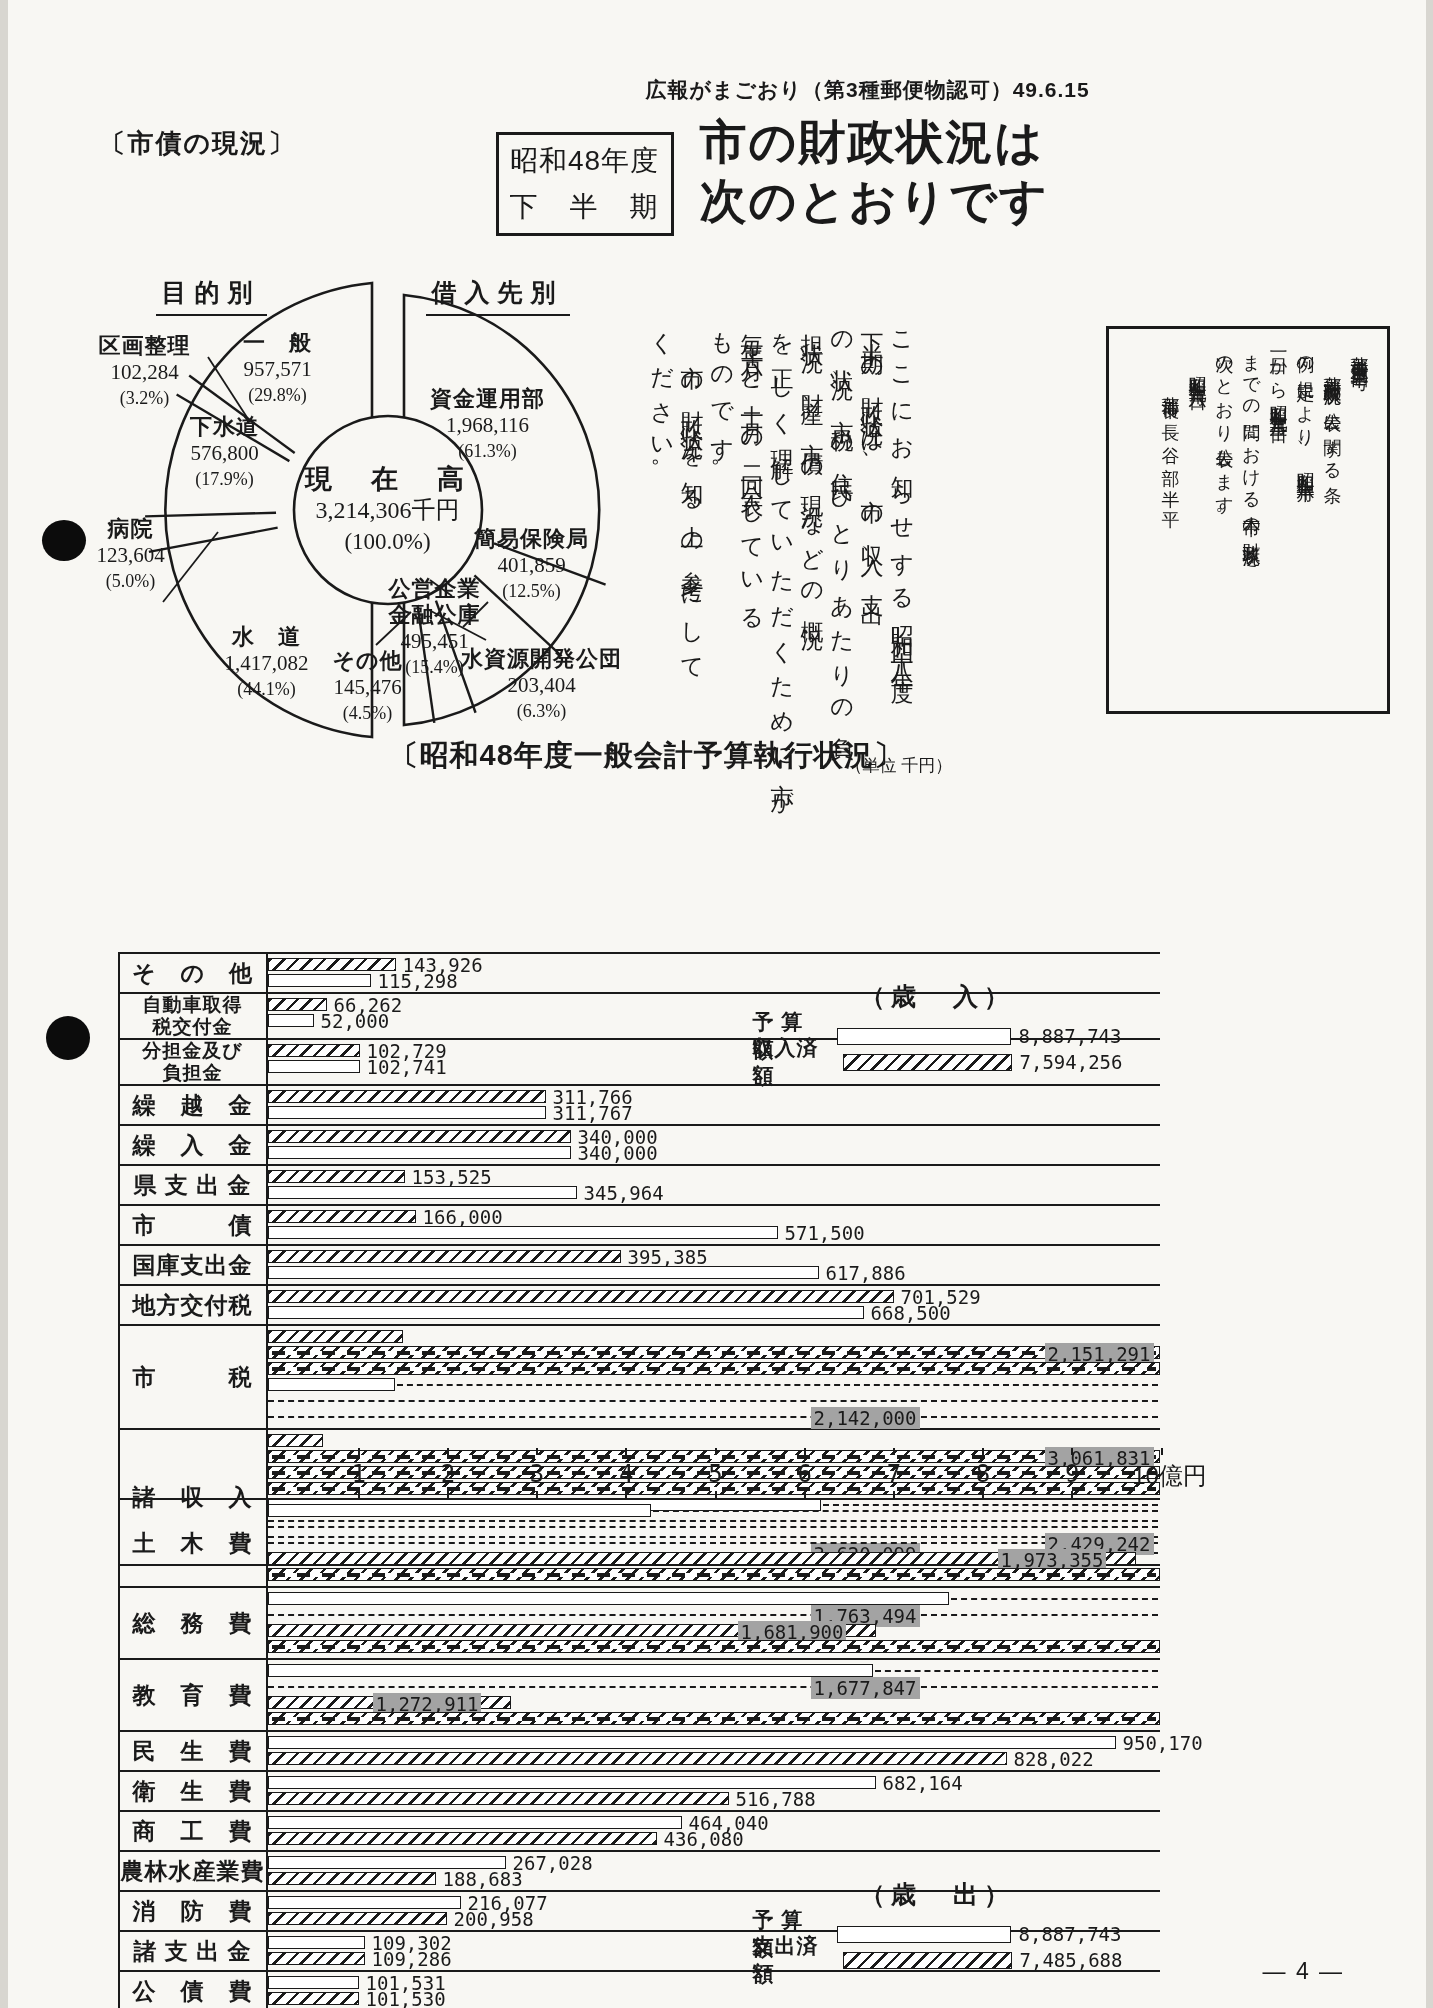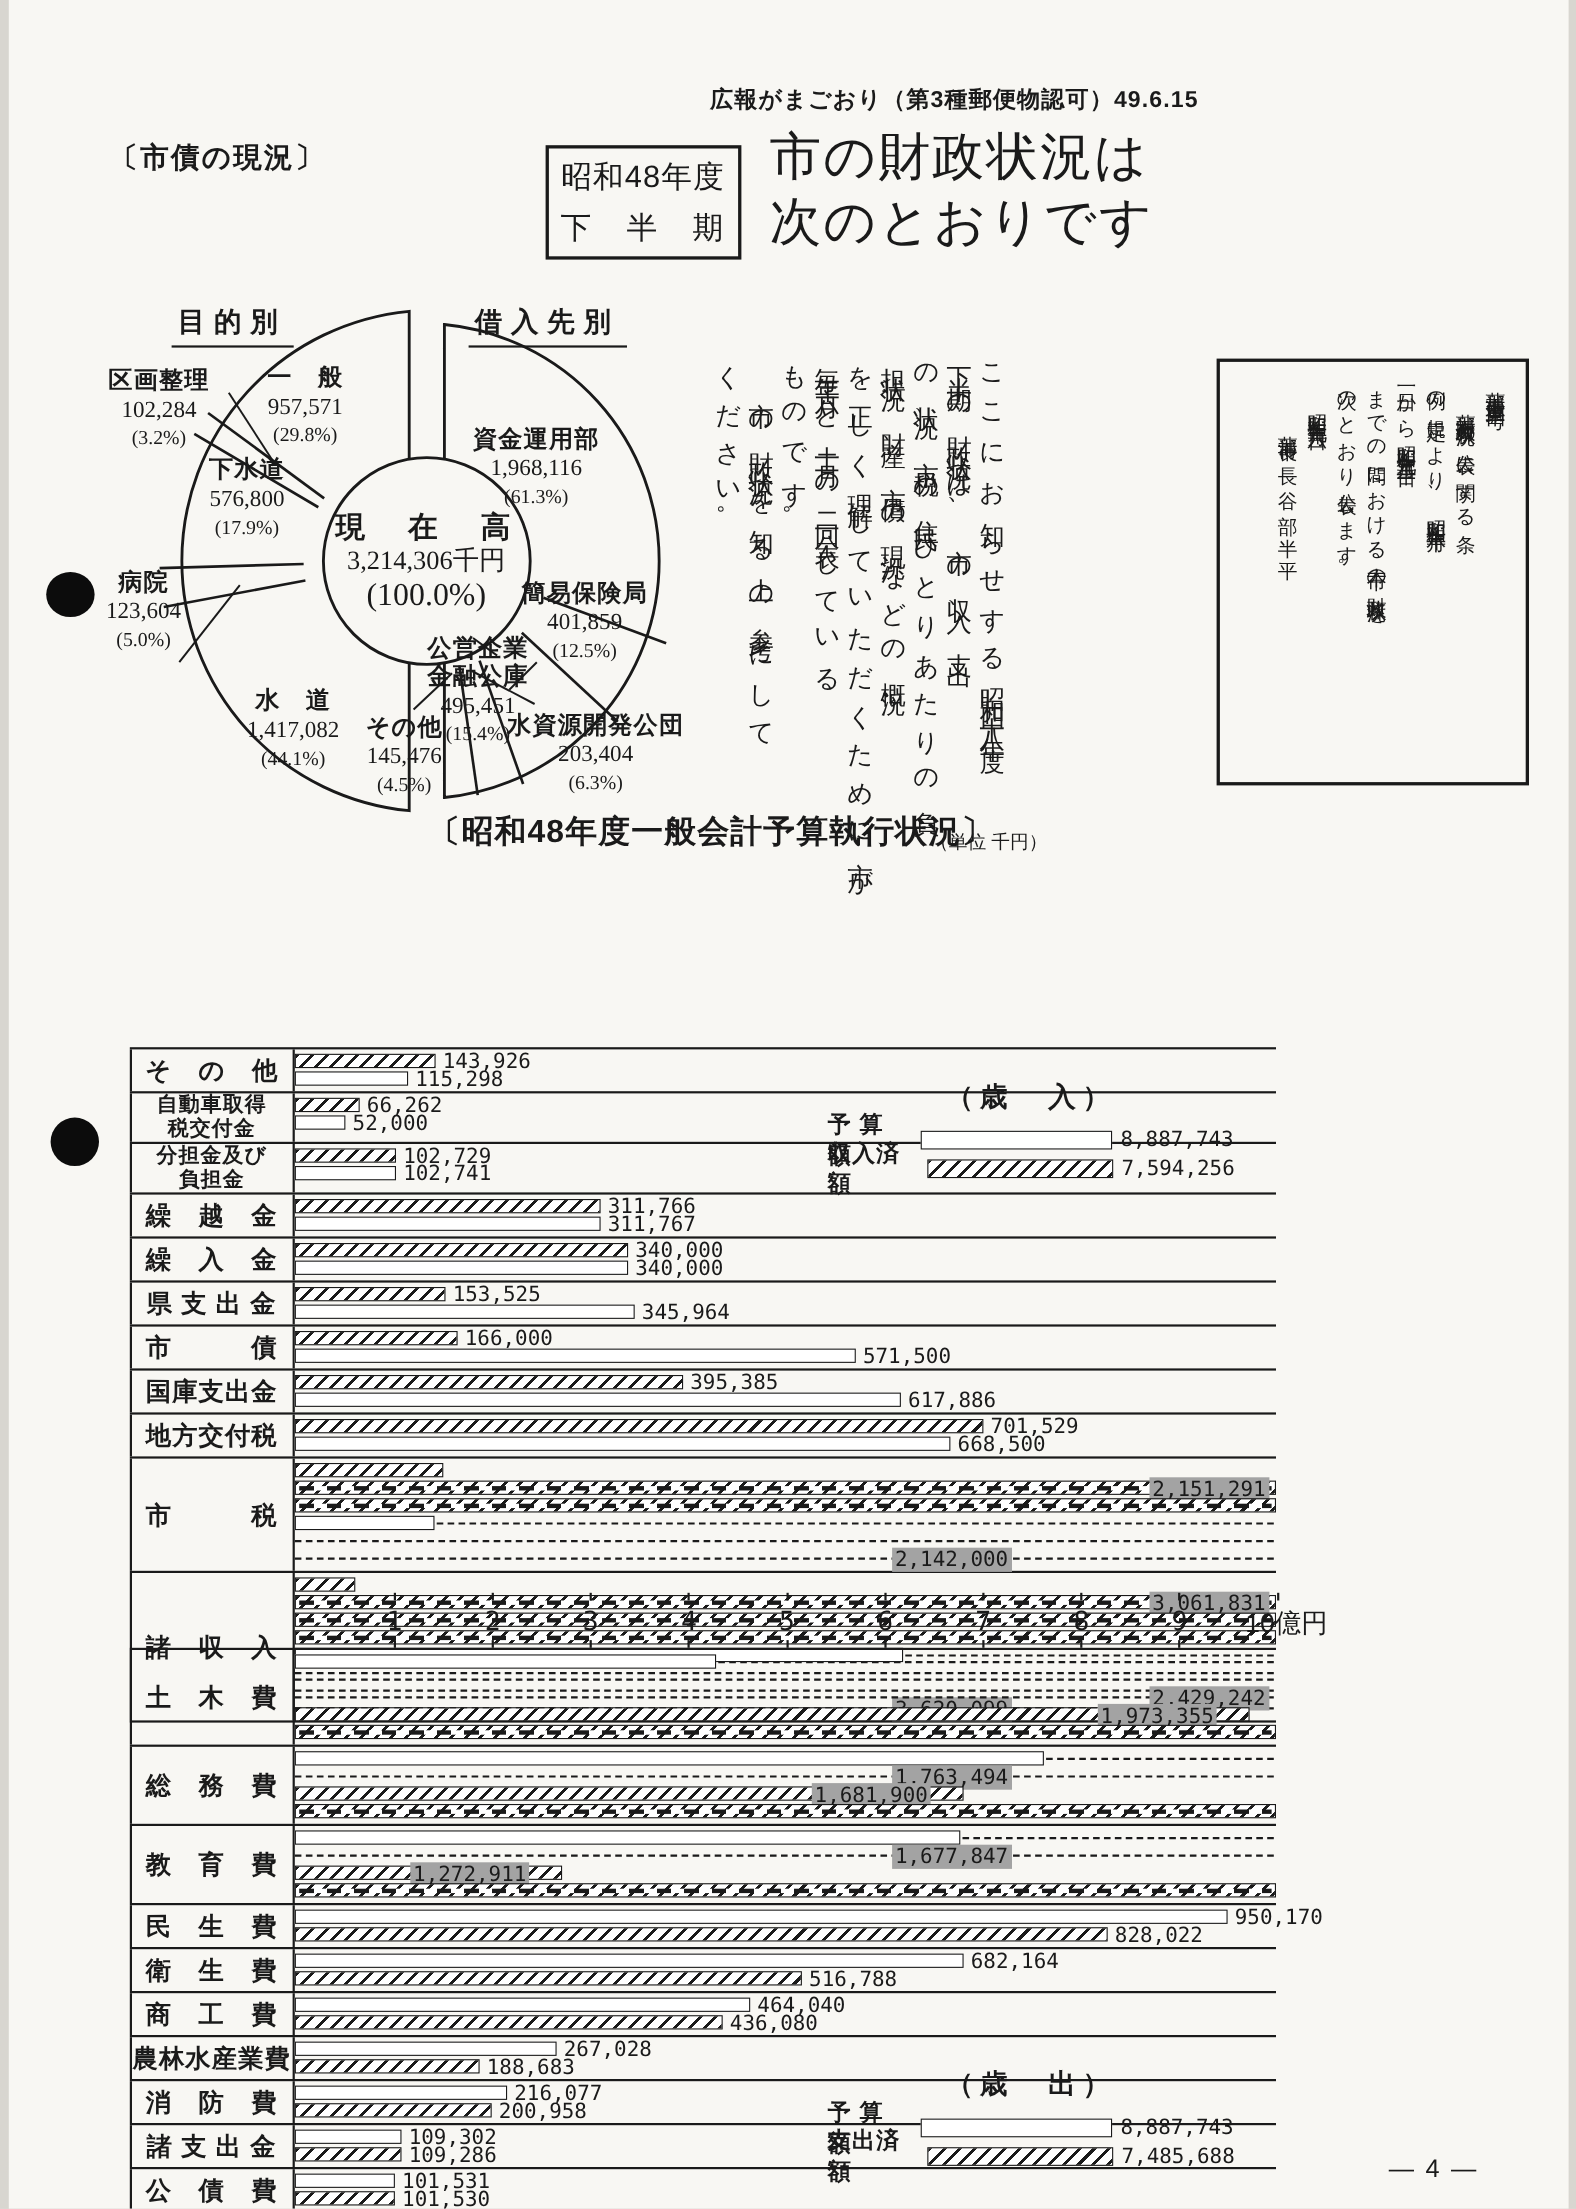--- a/index.html
+++ b/index.html
@@ -10,30 +10,30 @@
   }
   .mono{font-family:Liberation Serif, serif;}
   .abs{position:absolute;}
   
   .header{left:638px;top:76px;font-size:21px;font-weight:bold;letter-spacing:1px;}
   .section-label{left:92px;top:126px;font-size:26px;font-weight:600;letter-spacing:2px;}
   .period-box{left:488px;top:132px;width:172px;height:98px;border:3px solid #1a1a1a;
     display:flex;flex-direction:column;justify-content:center;align-items:center;gap:8px;}
   .period-box .l1{font-size:28px;letter-spacing:1px;}
   .period-box .l2{font-size:28px;letter-spacing:2px;}
-  .main-title{left:692px;top:112px;font-size:47px;font-weight:400;line-height:59px;letter-spacing:2px;}
+  .main-title{left:692px;top:112px;font-size:47px;font-weight:700;line-height:59px;letter-spacing:2px;}
   
   .pie-svg{left:50px;top:252px;}
   .pie-title{font-size:25px;letter-spacing:8px;border-bottom:2px solid #1a1a1a;padding:0 6px 5px 6px;font-weight:600;}
   .pie-title.left{left:148px;top:276px;}
   .pie-title.right{left:418px;top:276px;}
   .pie-center{left:282px;top:464px;width:196px;text-align:center;line-height:31px;}
   .pie-center .t{font-size:27px;letter-spacing:6px;font-weight:600;}
   .pie-center .v{font-size:24px;}
-  .pie-center .p{font-size:29px;}
+  .pie-center .p{font-size:23px;}
   .pie-label{position:absolute;text-align:center;line-height:26px;}
   .pie-label .nm{font-size:22px;letter-spacing:1px;white-space:pre-line;font-weight:600;}
   .pie-label .vl{font-size:21px;}
   .pie-label .pc{font-size:18px;}
   
   .vtext{writing-mode:vertical-rl;text-orientation:upright;white-space:pre-line;}
   .notice-par{left:628px;top:316px;width:282px;height:596px;font-size:23px;
     letter-spacing:9px;line-height:30px;}
   .proc-box{left:1098px;top:326px;width:284px;height:388px;border:3px solid #1a1a1a;box-sizing:border-box;}
   .proc-text{left:10px;top:13px;right:14px;bottom:10px;font-size:18px;letter-spacing:2px;line-height:27px;}

